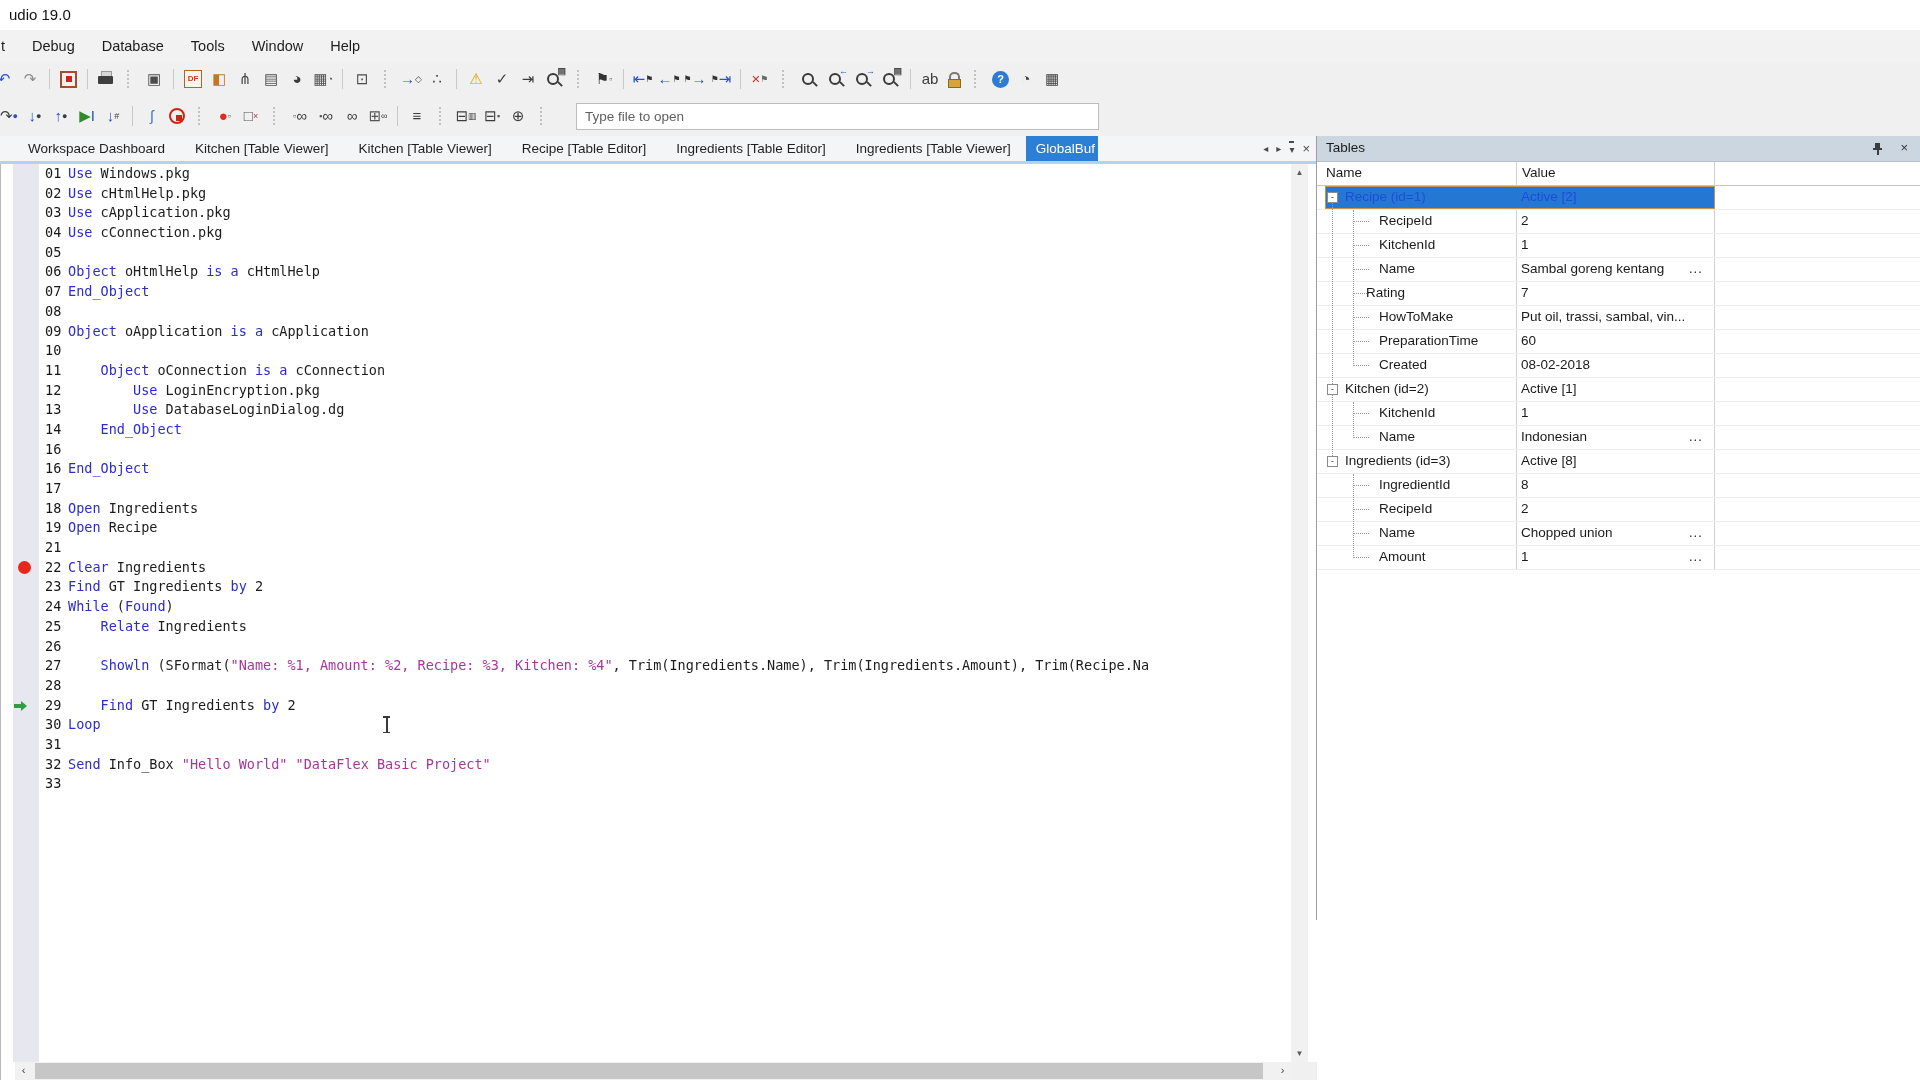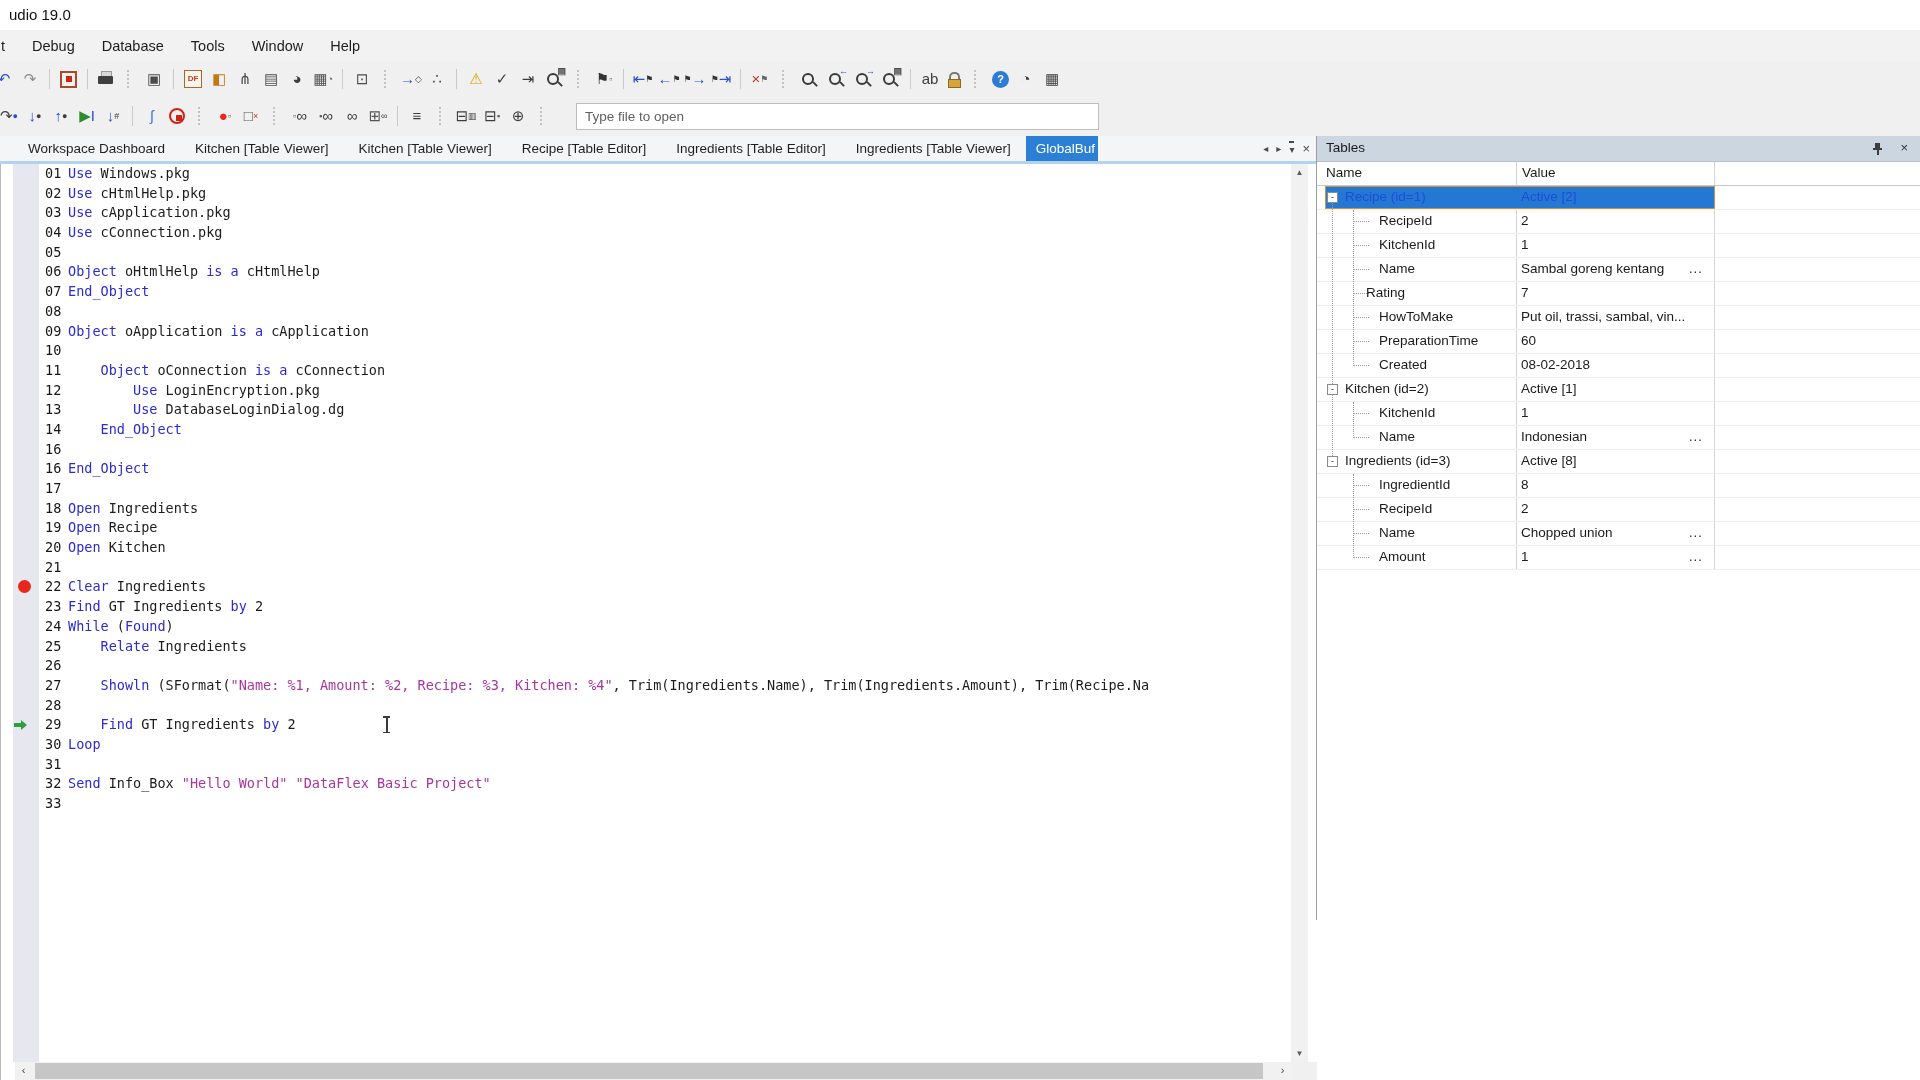--- a/index.html
+++ b/index.html
@@ -360,21 +360,20 @@
       <div class="crow"><span class="ln">10</span><span class="src"></span></div>
       <div class="crow"><span class="ln">11</span><span class="src"><span class="p">    </span><span class="k">Object</span><span class="p"> oConnection </span><span class="k">is a</span><span class="p"> cConnection</span></span></div>
       <div class="crow"><span class="ln">12</span><span class="src"><span class="p">        </span><span class="k">Use</span><span class="p"> LoginEncryption.pkg</span></span></div>
       <div class="crow"><span class="ln">13</span><span class="src"><span class="p">        </span><span class="k">Use</span><span class="p"> DatabaseLoginDialog.dg</span></span></div>
       <div class="crow"><span class="ln">14</span><span class="src"><span class="p">    </span><span class="k">End_Object</span></span></div>
       <div class="crow"><span class="ln">16</span><span class="src"></span></div>
       <div class="crow"><span class="ln">16</span><span class="src"><span class="k">End_Object</span></span></div>
       <div class="crow"><span class="ln">17</span><span class="src"></span></div>
       <div class="crow"><span class="ln">18</span><span class="src"><span class="k">Open</span><span class="p"> Ingredients</span></span></div>
       <div class="crow"><span class="ln">19</span><span class="src"><span class="k">Open</span><span class="p"> Recipe</span></span></div>
-      <div class="crow"><span class="ln">20</span><span class="src"><span class="k">Open</span><span class="p"> Kitchen</span></span></div>
       <div class="crow"><span class="ln">21</span><span class="src"></span></div>
       <div class="crow"><span class="bpmark"></span><span class="ln">22</span><span class="src"><span class="k">Clear</span><span class="p"> Ingredients</span></span></div>
       <div class="crow"><span class="ln">23</span><span class="src"><span class="k">Find</span><span class="p"> GT Ingredients </span><span class="k">by</span><span class="p"> 2</span></span></div>
       <div class="crow"><span class="ln">24</span><span class="src"><span class="k">While</span><span class="p"> (</span><span class="k">Found</span><span class="p">)</span></span></div>
       <div class="crow"><span class="ln">25</span><span class="src"><span class="p">    </span><span class="k">Relate</span><span class="p"> Ingredients</span></span></div>
       <div class="crow"><span class="ln">26</span><span class="src"></span></div>
       <div class="crow"><span class="ln">27</span><span class="src"><span class="p">    </span><span class="k">Showln</span><span class="p"> (SFormat(</span><span class="s">"Name: %1, Amount: %2, Recipe: %3, Kitchen: %4"</span><span class="p">, Trim(Ingredients.Name), Trim(Ingredients.Amount), Trim(Recipe.Na</span></span></div>
       <div class="crow"><span class="ln">28</span><span class="src"></span></div>
       <div class="crow"><span class="arrowmark"><i class="st"></i><i class="tr"></i></span><span class="ln">29</span><span class="src"><span class="p">    </span><span class="k">Find</span><span class="p"> GT Ingredients </span><span class="k">by</span><span class="p"> 2</span></span></div>
       <div class="crow"><span class="ln">30</span><span class="src"><span class="k">Loop</span></span></div>

